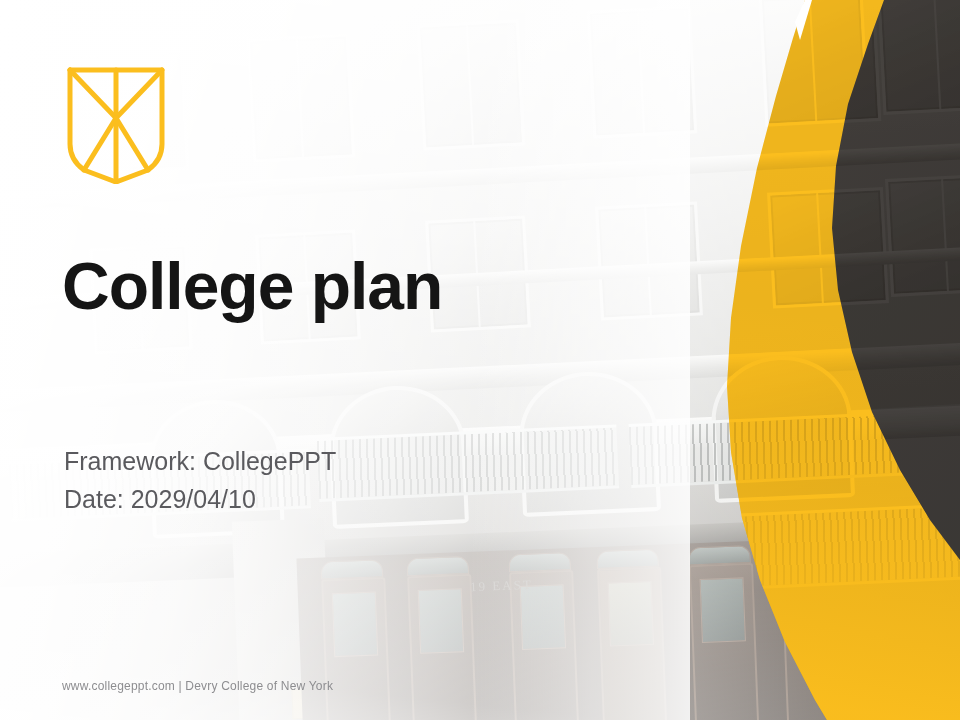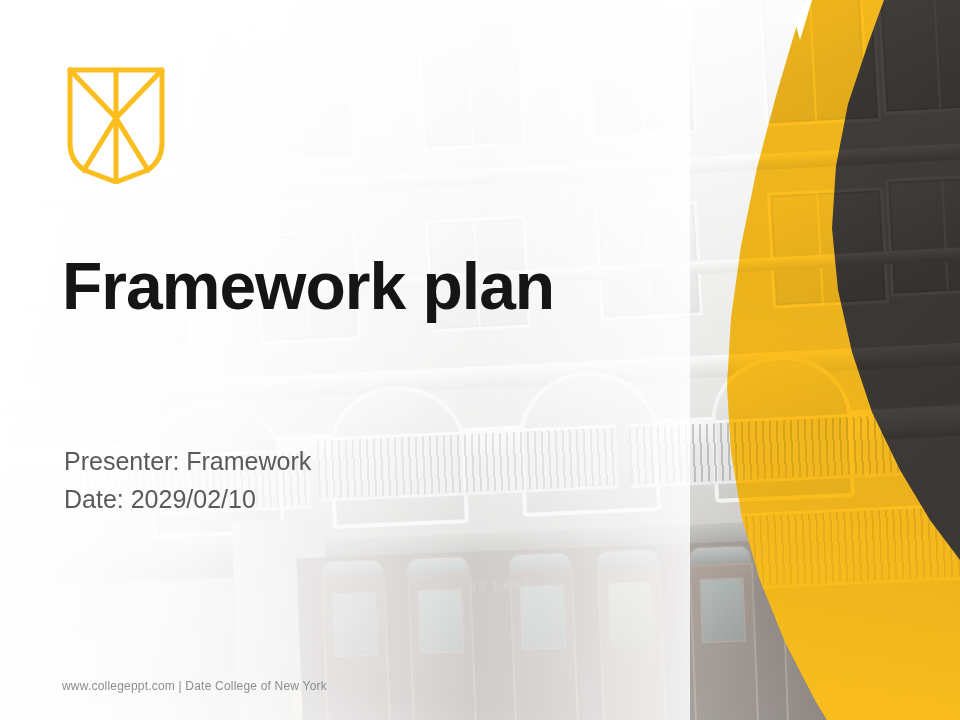--- a/index.html
+++ b/index.html
@@ -429,24 +429,24 @@
         <path d="M 6 4 L 52 4"></path>
 
         <path d="M 6 4 L 52 52"></path>
         <path d="M 98 4 L 52 52"></path>
 
         <path d="M 20 104 L 52 52"></path>
         <path d="M 84 104 L 52 52"></path>
       </svg>
     </div>
 
-    <h1 class="title">Framework plan</h1>
+    <h1 class="title">College plan</h1>
 
 
     <div class="meta">
-      <div>Presenter: Framework</div>
-      <div>Date: 2029/02/10</div>
+      <div>Framework: CollegePPT</div>
+      <div>Date: 2029/04/10</div>
     </div>
 
-    <div class="footer">www.collegeppt.com | Date College of New York</div>
+    <div class="footer">www.collegeppt.com | Devry College of New York</div>
 
   </div>
 </div>
 
 </body></html>

